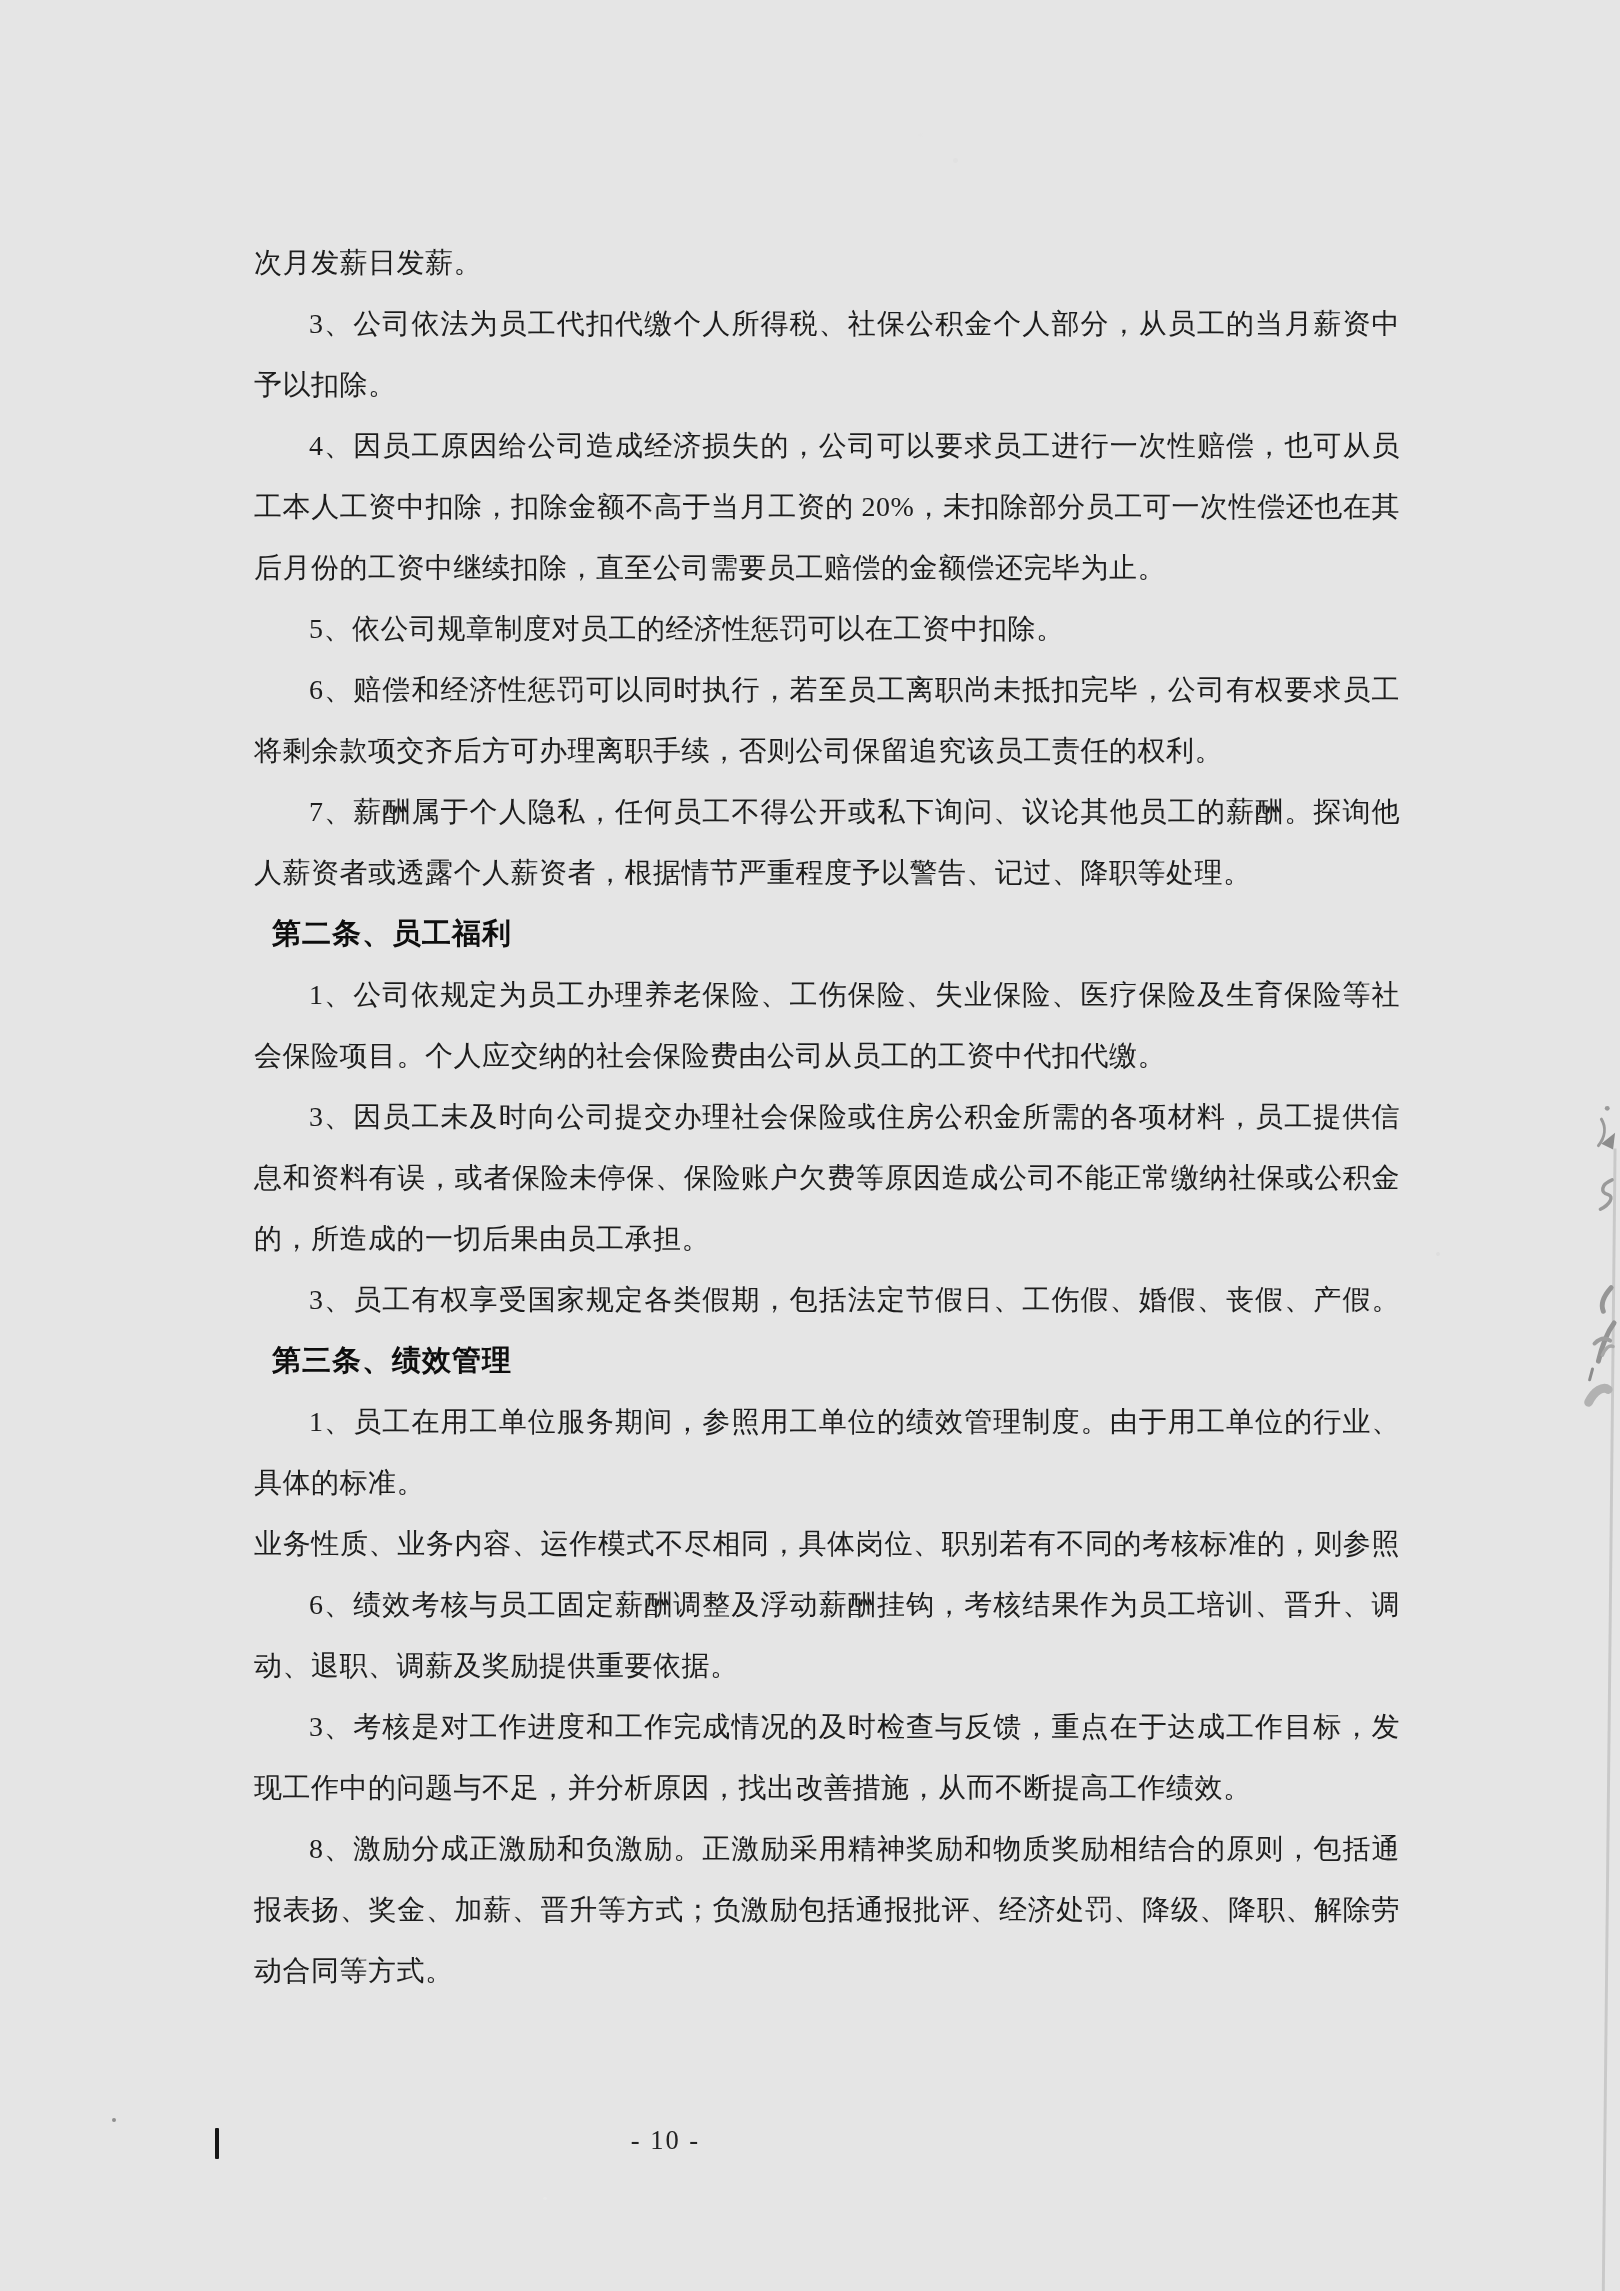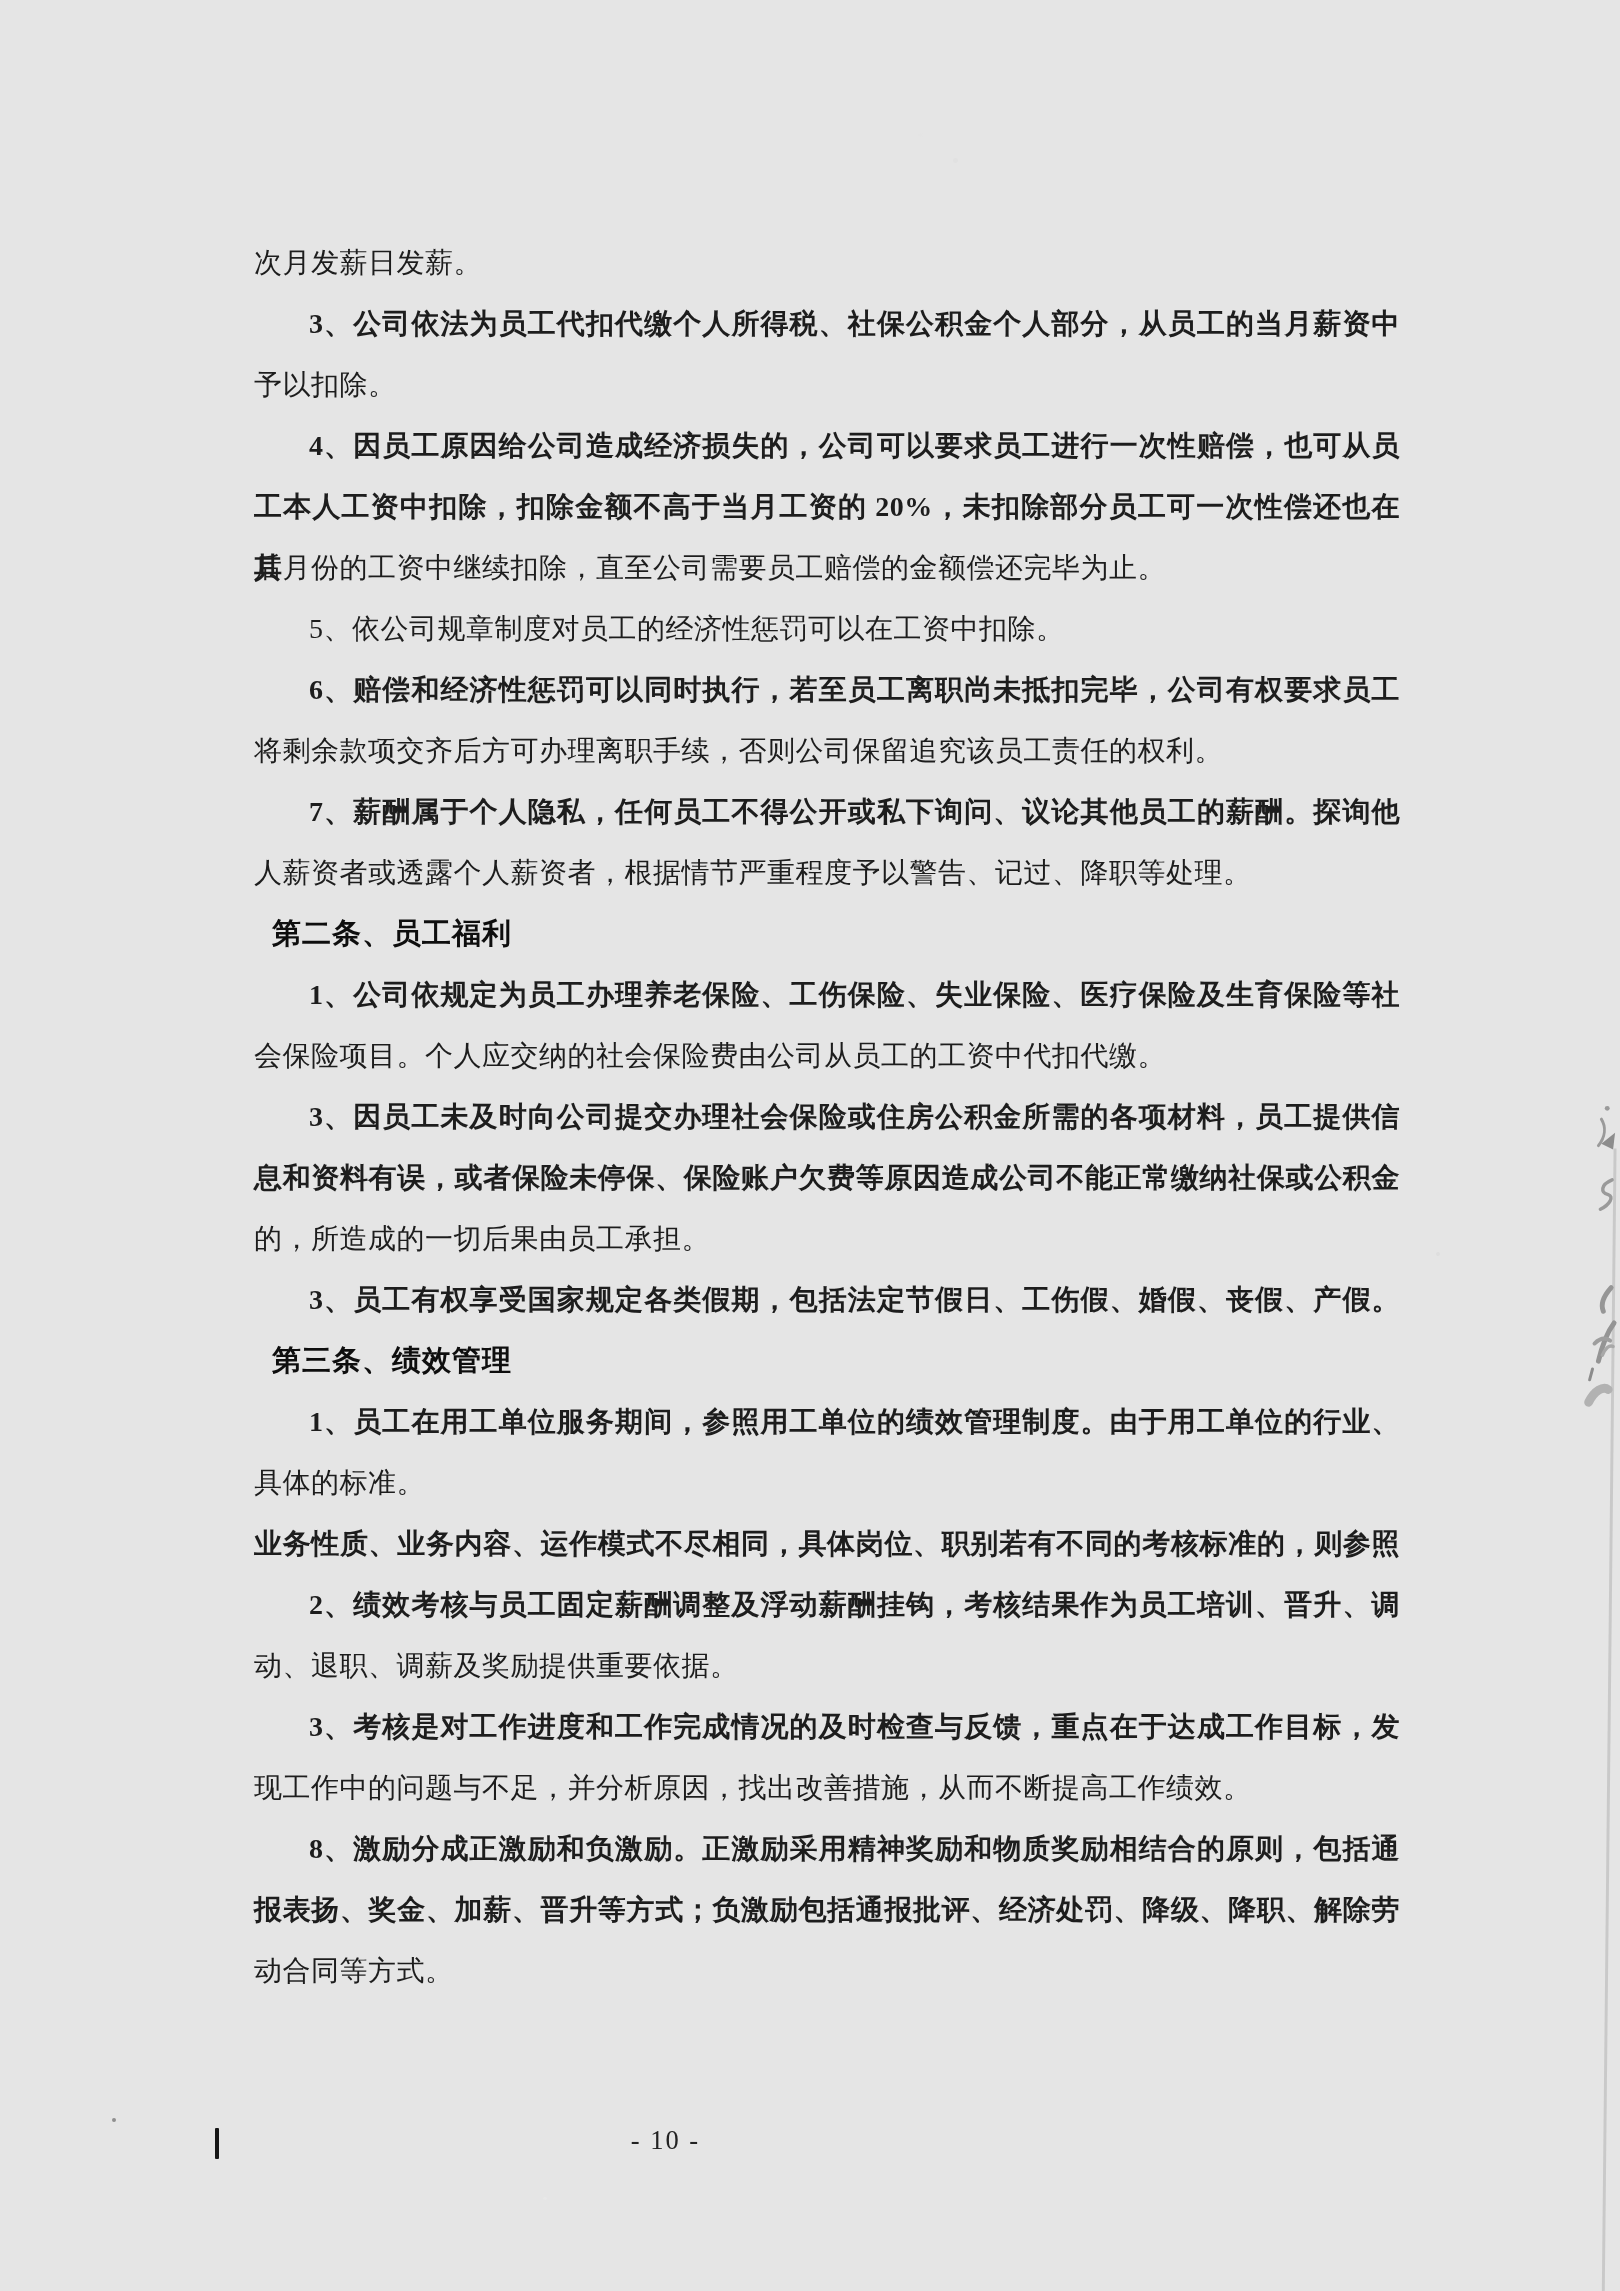--- a/index.html
+++ b/index.html
@@ -25,21 +25,20 @@
     height: 61px;
     line-height: 61px;
     font-size: 28px;
     color: #1d1d1d;
     font-family: "Liberation Serif", "DejaVu Serif", serif;
     letter-spacing: 0.5px;
   }
   .line.fill {
     text-align: justify;
     text-align-last: justify;
-    font-weight: bold;
   }
   .line.indent {
     text-indent: 55px;
   }
   .line.heading {
     font-family: "Liberation Sans", "DejaVu Sans", sans-serif;
     font-weight: bold;
     font-size: 29px;
     color: #0e0e0e;
     letter-spacing: 1px;
@@ -107,21 +106,21 @@
       <div class="line body indent fill">1、公司依规定为员工办理养老保险、工伤保险、失业保险、医疗保险及生育保险等社</div>
       <div class="line body">会保险项目。个人应交纳的社会保险费由公司从员工的工资中代扣代缴。</div>
       <div class="line body indent fill">3、因员工未及时向公司提交办理社会保险或住房公积金所需的各项材料，员工提供信</div>
       <div class="line body fill">息和资料有误，或者保险未停保、保险账户欠费等原因造成公司不能正常缴纳社保或公积金</div>
       <div class="line body">的，所造成的一切后果由员工承担。</div>
       <div class="line body indent fill">3、员工有权享受国家规定各类假期，包括法定节假日、工伤假、婚假、丧假、产假。</div>
       <div class="line heading">第三条、绩效管理</div>
       <div class="line body indent fill">1、员工在用工单位服务期间，参照用工单位的绩效管理制度。由于用工单位的行业、</div>
       <div class="line body">具体的标准。</div>
       <div class="line body fill">业务性质、业务内容、运作模式不尽相同，具体岗位、职别若有不同的考核标准的，则参照</div>
-      <div class="line body indent fill">2、绩效考核与员工固定薪酬调整及浮动薪酬挂钩，考核结果作为员工培训、晋升、调</div>
+      <div class="line body indent fill">6、绩效考核与员工固定薪酬调整及浮动薪酬挂钩，考核结果作为员工培训、晋升、调</div>
       <div class="line body">动、退职、调薪及奖励提供重要依据。</div>
       <div class="line body indent fill">3、考核是对工作进度和工作完成情况的及时检查与反馈，重点在于达成工作目标，发</div>
       <div class="line body">现工作中的问题与不足，并分析原因，找出改善措施，从而不断提高工作绩效。</div>
       <div class="line body indent fill">8、激励分成正激励和负激励。正激励采用精神奖励和物质奖励相结合的原则，包括通</div>
       <div class="line body fill">报表扬、奖金、加薪、晋升等方式；负激励包括通报批评、经济处罚、降级、降职、解除劳</div>
       <div class="line body">动合同等方式。</div>
     </div>
 
   <div class="page-number">- 10 -</div>
 

